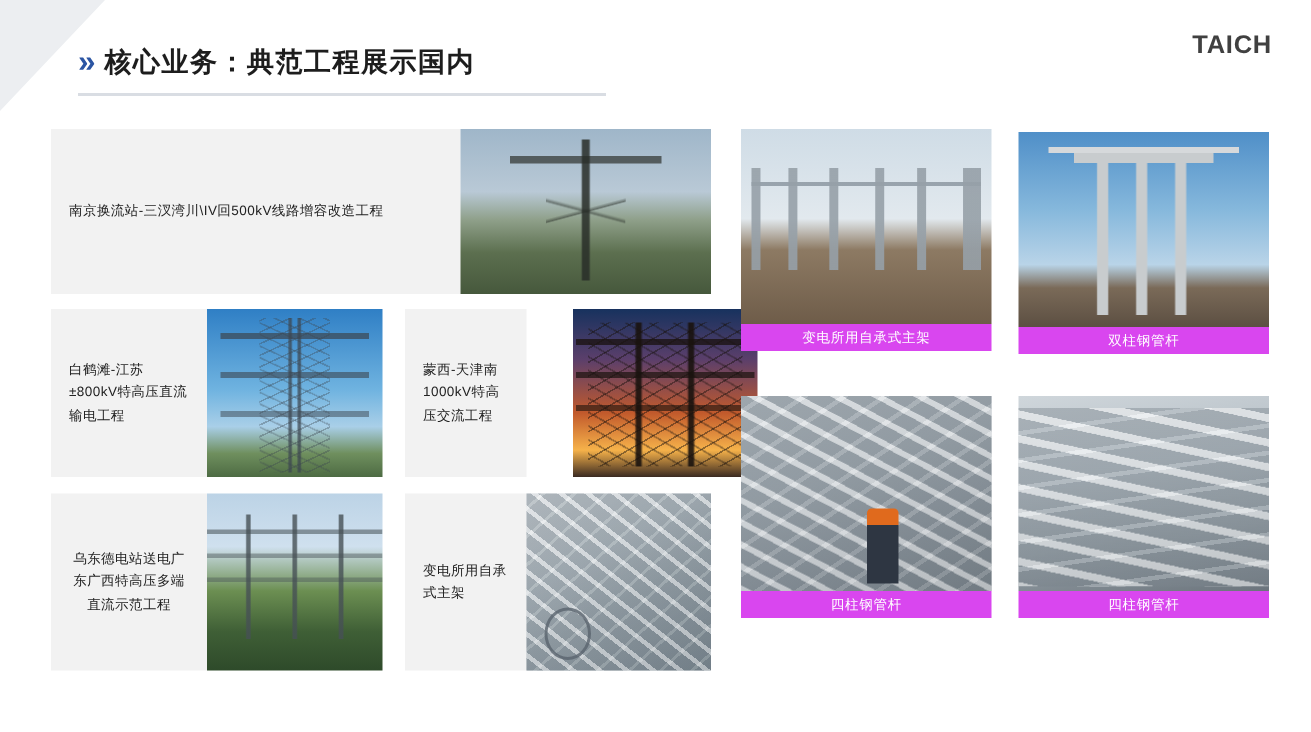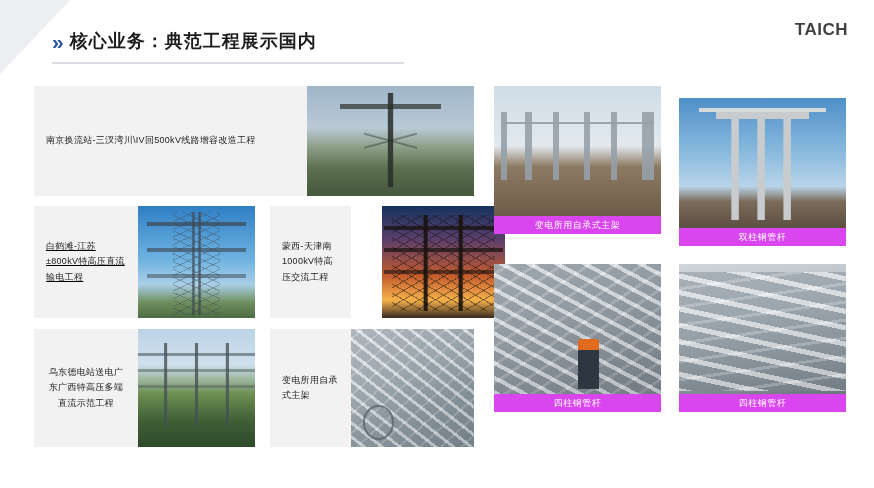--- a/index.html
+++ b/index.html
@@ -345,21 +345,21 @@
   <div class="left-gallery">
 
     <div class="cardrow" style="left:0; top:0;">
       <div class="cap-box" style="width:273px; height:110px;">
         <span class="cap-text">南京换流站-三汊湾川\IV回500kV线路增容改造工程</span>
       </div>
       <div class="photo ph-tower1" style="width:167px; height:110px;"></div>
     </div>
 
     <div class="cardrow" style="left:0; top:120px;">
-      <div class="cap-box" style="width:104px; height:112px;text-decoration:underline;">
+      <div class="cap-box" style="width:104px; height:112px;">
         <span class="cap-text">白鹤滩-江苏±800kV特高压直流输电工程</span>
       </div>
       <div class="photo ph-tower2" style="width:117px; height:112px;"></div>
     </div>
     <div class="cardrow" style="left:236px; top:120px;gap:31px;">
       <div class="cap-box" style="width:81px; height:112px;">
         <span class="cap-text">蒙西-天津南1000kV特高压交流工程</span>
       </div>
       <div class="photo ph-sunset" style="width:123px; height:112px;"></div>
     </div>
@@ -379,21 +379,21 @@
 
   </div>
 
   <div class="right-gallery">
 
     <div class="rcard" style="left:0; top:0;">
       <div class="rphoto rp1"></div>
       <div class="rcap">变电所用自承式主架</div>
     </div>
 
-    <div class="rcard" style="left:185px; top:12px;">
+    <div class="rcard" style="left:185px; top:2px;">
       <div class="rphoto rp2"></div>
       <div class="rcap">双柱钢管杆</div>
     </div>
 
     <div class="rcard" style="left:0; top:178px;">
       <div class="rphoto rp3"></div>
       <div class="rcap">四柱钢管杆</div>
     </div>
 
     <div class="rcard" style="left:185px; top:178px;">

